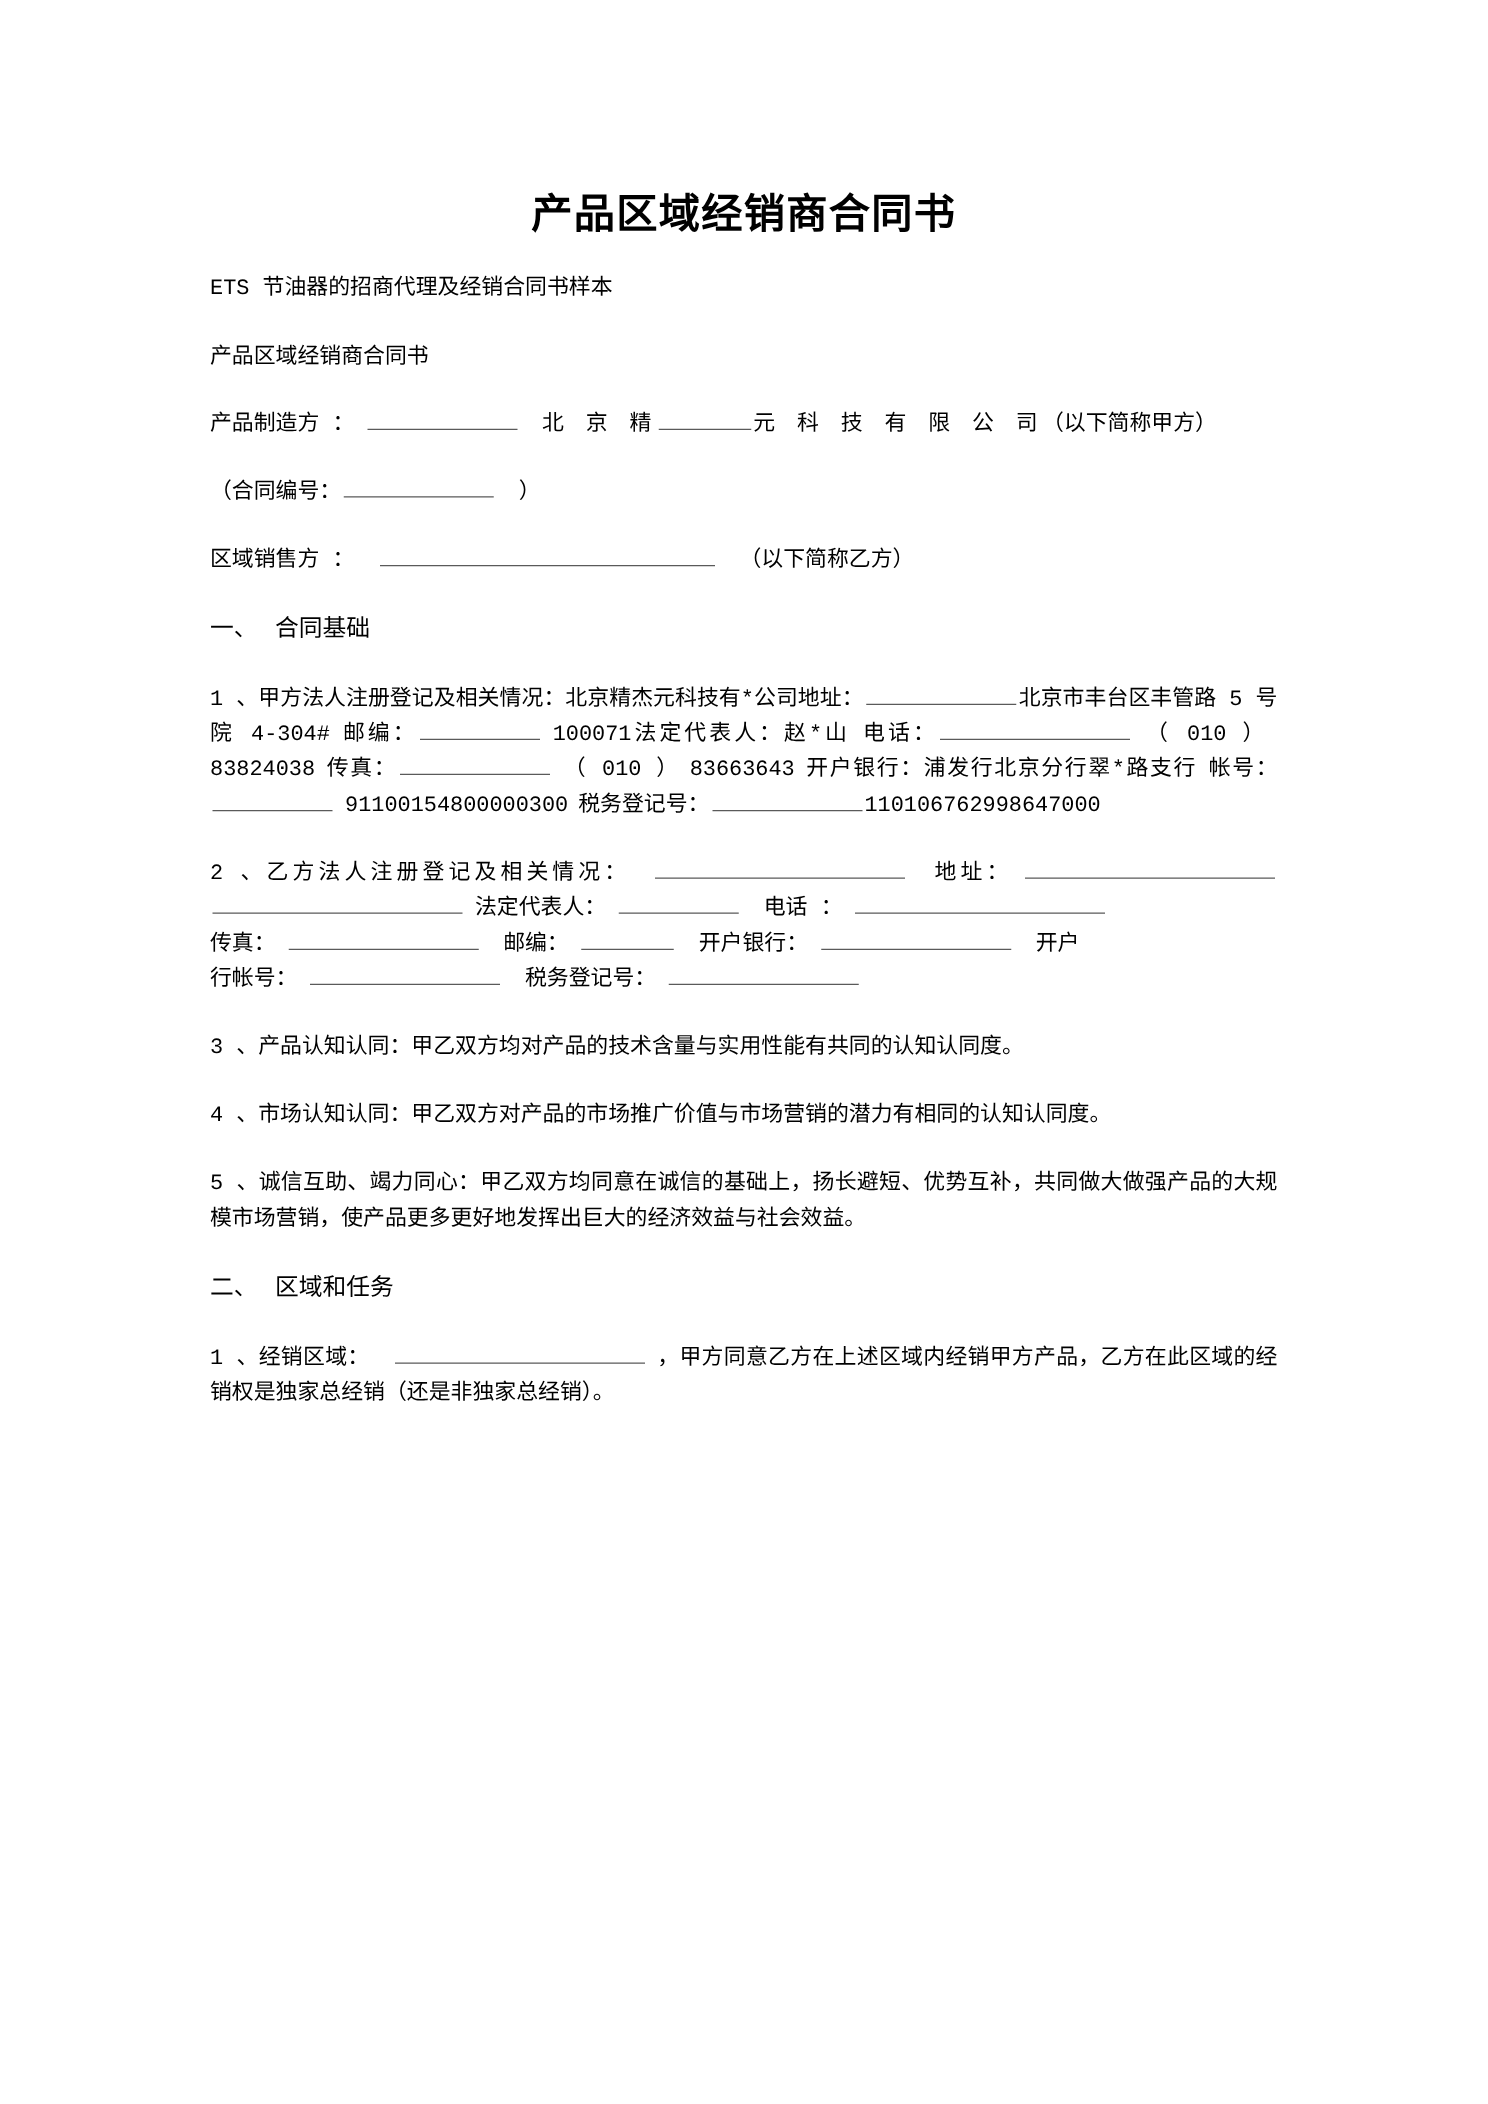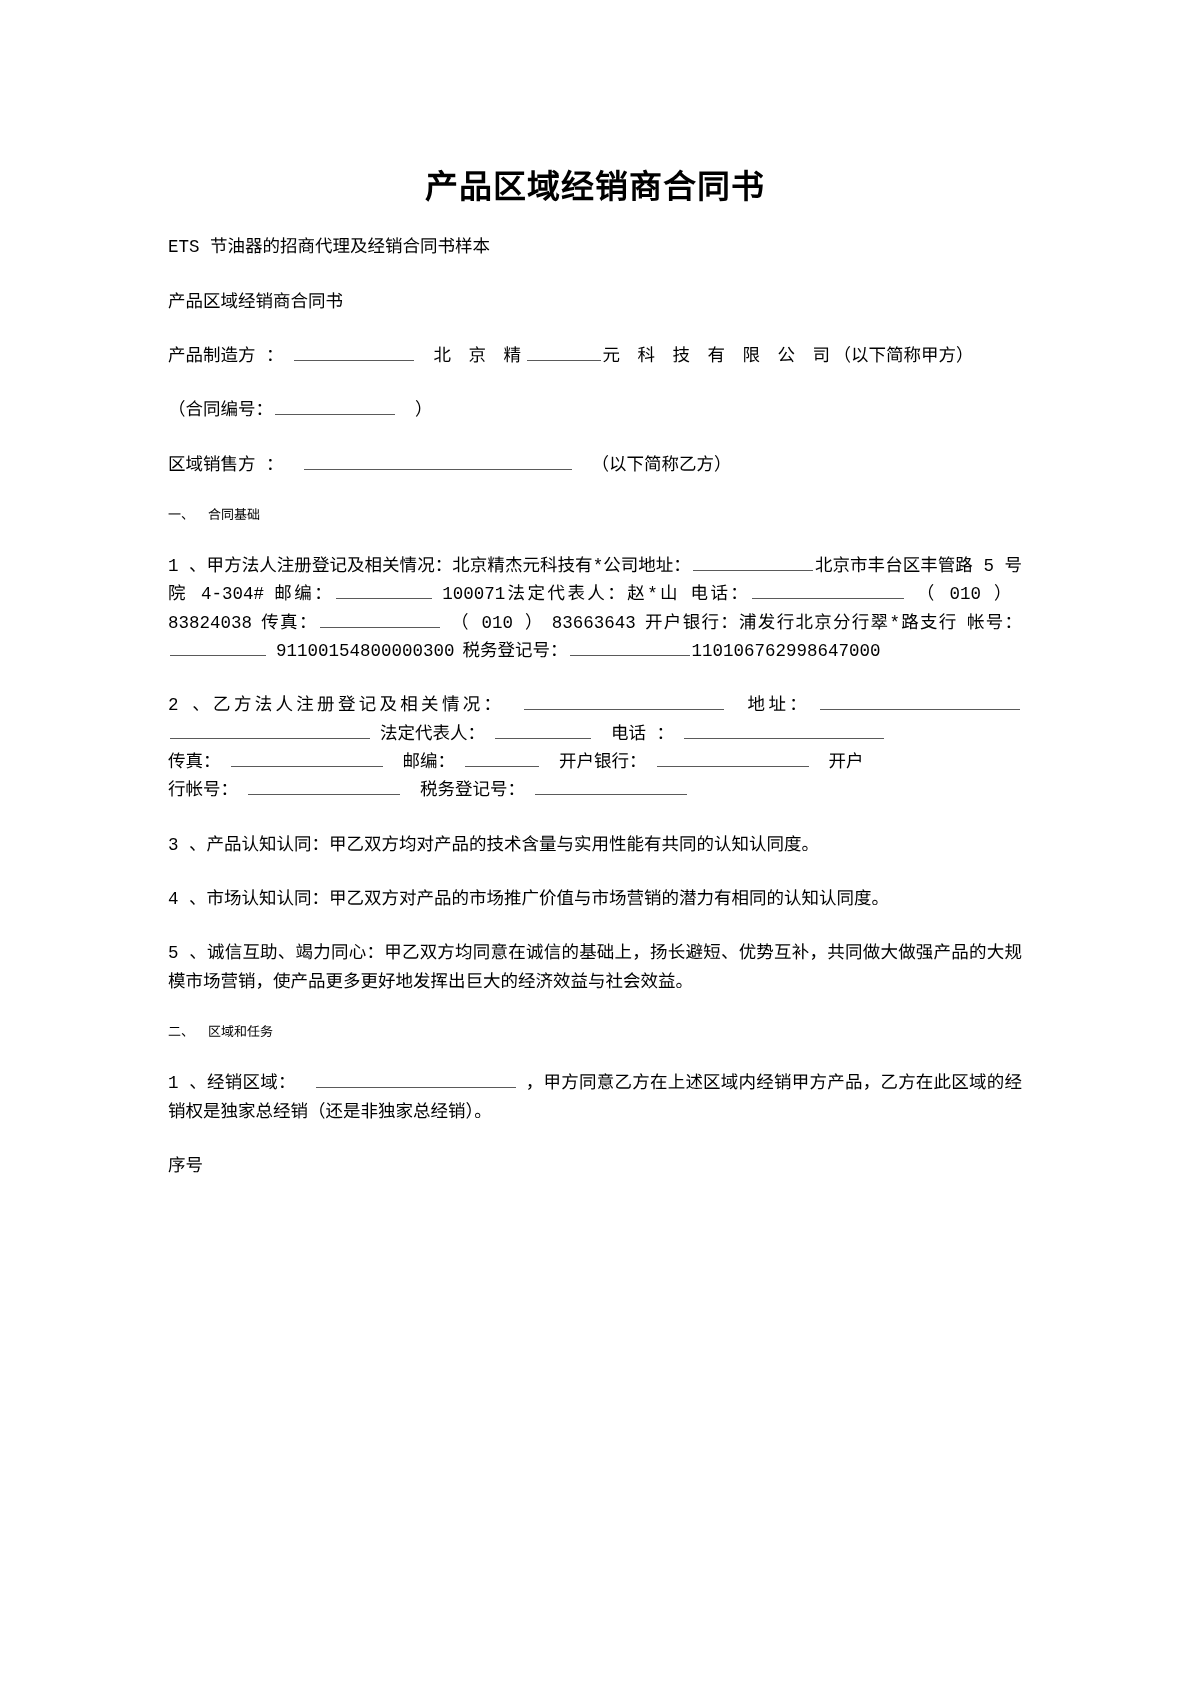--- a/index.html
+++ b/index.html
@@ -8,21 +8,21 @@
     padding: 0;
     background: #ffffff;
   }
   body {
     font-family: "Liberation Serif", "DejaVu Serif", serif;
     color: #000000;
   }
   .page {
     width: 1190px;
     height: 1613px;
-    margin: 16px auto;
+    margin: 0 auto;
     background: #ffffff;
     position: relative;
     box-sizing: border-box;
     padding: 150px 168px 0 168px;
     overflow: hidden;
   }
   .doc-title {
     font-family: "DejaVu Sans", "Liberation Sans", sans-serif;
     font-weight: bold;
     font-size: 33px;
@@ -33,24 +33,23 @@
   }
   .para {
     font-size: 17.5px;
     line-height: 1.62;
     margin: 0 0 26px 0;
     text-align: justify;
     text-justify: inter-ideograph;
     font-family: Liberation Mono, monospace;
   }
   .heading {
-    font-size: 13px;
+    font-size: 19px;
     line-height: 1.62;
     margin: 0 0 26px 0;
-    font-family: Liberation Mono, monospace;
   }
   .heading .hnum {
     margin-right: 14px;
   }
   .blank {
     display: inline-block;
     border-bottom: 1px solid #5a5a5a;
     vertical-align: baseline;
     height: 0.95em;
     margin: 0 2px;
@@ -121,17 +120,14 @@
 
   <p class="heading">
     <span class="hnum">二、</span><span>区域和任务</span>
   </p>
 
   <p class="para">
     <span>1 、</span><span>经销区域：</span><span class="sp-lg"></span><span class="blank b-xxl"></span><span class="sp"></span><span>，甲方同意乙方在上述区域内经销甲方产品，乙方在此区域的经销权是独家总经销（还是非独家总经销）。</span>
   </p>
 
 
-  <p class="para">
-    <span>序号</span>
-  </p>
 
 </div>
 
 </body></html>

